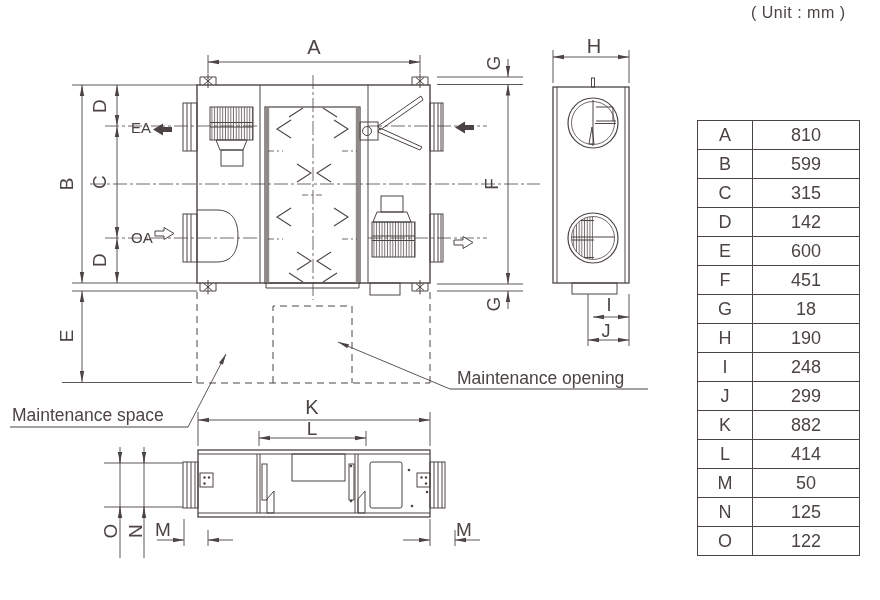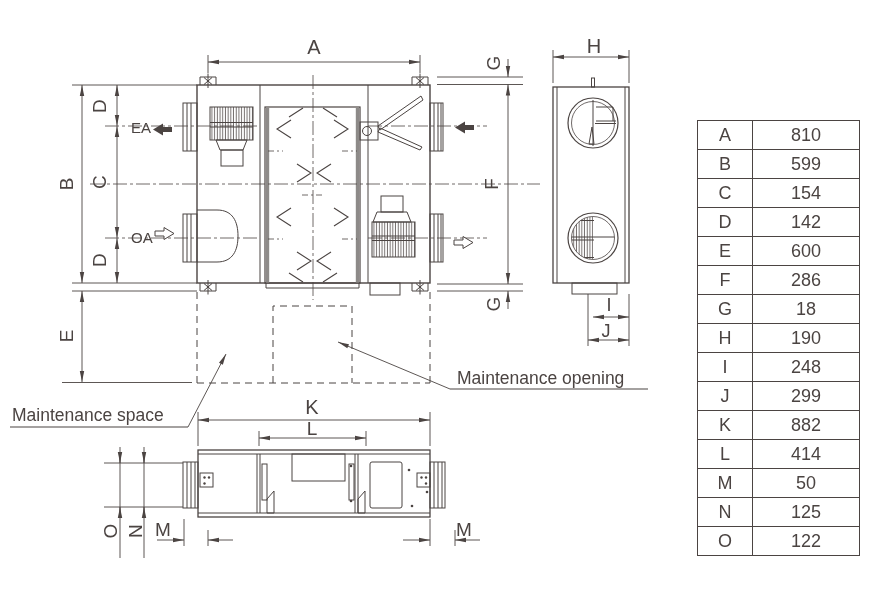--- a/index.html
+++ b/index.html
@@ -244,46 +244,47 @@
     <path d="M120,447 V558 M144,447 V558"></path>
     <line x1="120" y1="452" x2="120" y2="463" marker-end="url(#ah)"></line>
     <line x1="120" y1="518" x2="120" y2="507" marker-end="url(#ah)"></line>
     <line x1="144" y1="452" x2="144" y2="463" marker-end="url(#ah)"></line>
     <line x1="144" y1="518" x2="144" y2="507" marker-end="url(#ah)"></line>
     <text class="svgtxt" transform="rotate(-90 110 531)" x="110" y="531" font-size="19" text-anchor="middle" dominant-baseline="central" stroke="none">O</text>
     <text class="svgtxt" transform="rotate(-90 135 531)" x="135" y="531" font-size="19" text-anchor="middle" dominant-baseline="central" stroke="none">N</text>
   </g>
 </svg>
 
+<div class="unit-note">( Unit : mm )</div>
 
 <table class="dim-table">
   <tbody>
     <tr>
           <td class="lbl">A</td>
           <td>810</td>
         </tr>
     <tr>
           <td class="lbl">B</td>
           <td>599</td>
         </tr>
     <tr>
           <td class="lbl">C</td>
-          <td>154</td>
+          <td>315</td>
         </tr>
     <tr>
           <td class="lbl">D</td>
           <td>142</td>
         </tr>
     <tr>
           <td class="lbl">E</td>
           <td>600</td>
         </tr>
     <tr>
           <td class="lbl">F</td>
-          <td>286</td>
+          <td>451</td>
         </tr>
     <tr>
           <td class="lbl">G</td>
           <td>18</td>
         </tr>
     <tr>
           <td class="lbl">H</td>
           <td>190</td>
         </tr>
     <tr>

